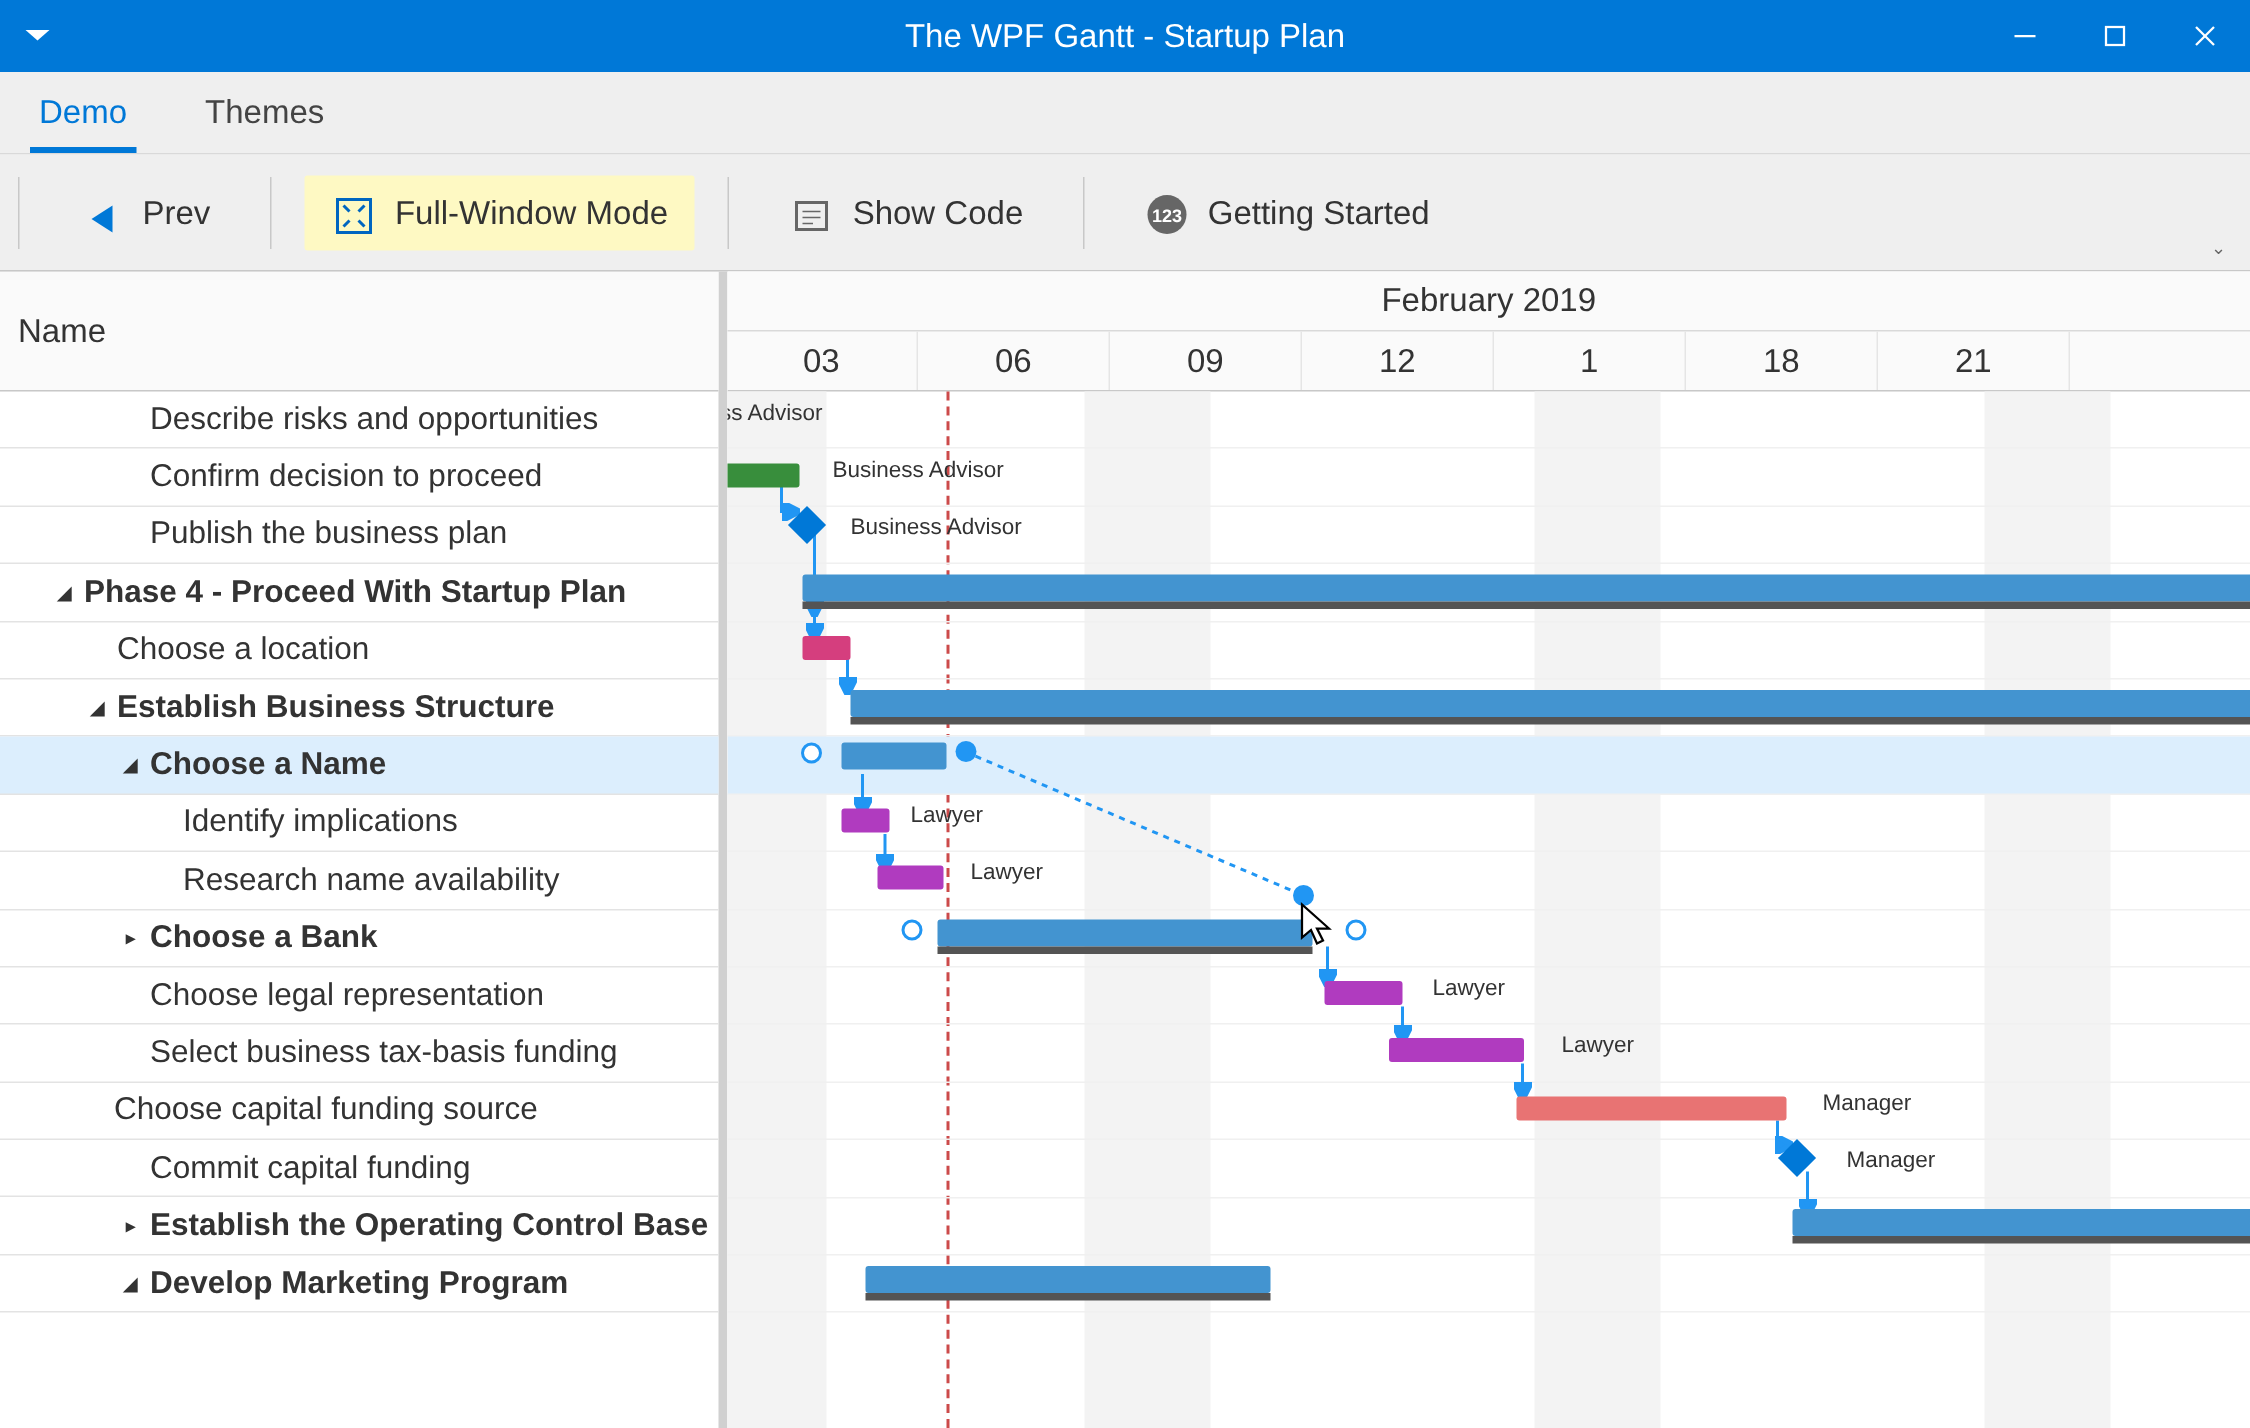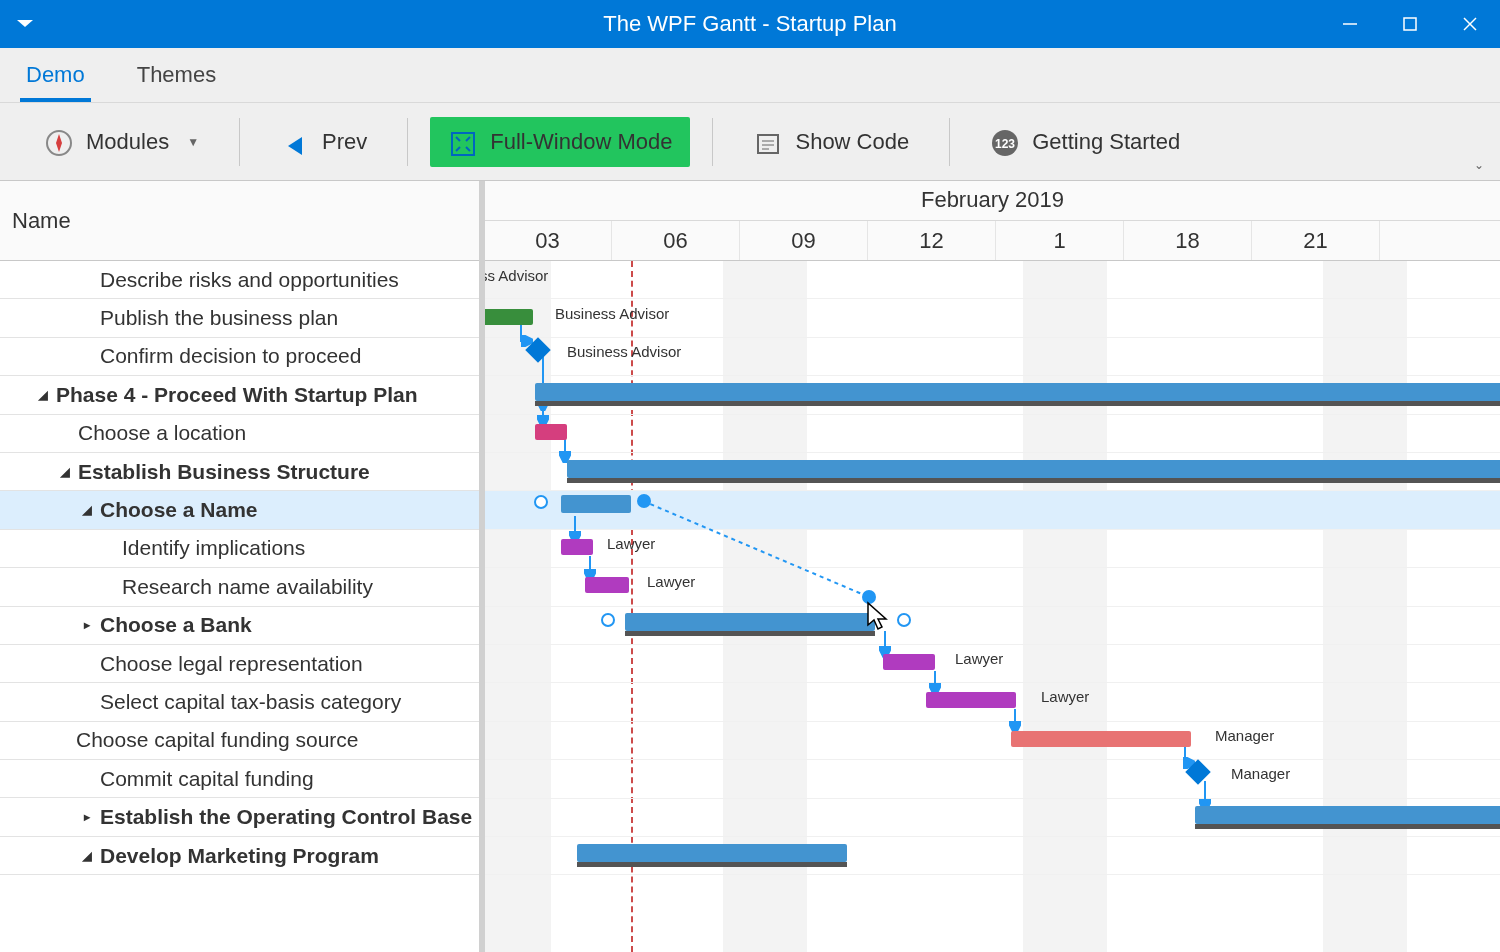--- a/index.html
+++ b/index.html
@@ -16,21 +16,21 @@
   
   .tabs { height: 55px; background: #efefef; border-bottom: 1px solid #d9d9d9; display: flex; align-items: flex-end; padding-left: 20px; gap: 40px; }
   .tab { font-size: 22px; color: #444; padding: 12px 6px 10px; border-bottom: 4px solid transparent; }
   .tab.active { color: #0078D7; border-bottom-color: #0078D7; font-weight: 500; }
 
   
   .toolbar { height: 78px; background: #efefef; border-bottom: 1px solid #c8c8c8; display: flex; align-items: center; padding: 0 8px; position: relative; }
   .tool-group { display: flex; align-items: center; padding: 0 18px; height: 100%; }
   .tool-sep { border-left: 1px solid #c8c8c8; height: 48px; margin: 0 4px; }
   .tool-btn { display: flex; align-items: center; gap: 12px; padding: 10px 18px; font-size: 22px; color: #333; border-radius: 2px; }
-  .tool-btn.pressed { background: #22c55e; }
+  .tool-btn.pressed { background: #fef9c3; }
   .tool-icon { width: 30px; height: 30px; flex-shrink: 0; display: flex; align-items: flex-end; justify-content: center; }
   .tool-caret { font-size: 12px; color: #666; margin-left: 6px; }
   .overflow-caret { position: absolute; right: 16px; bottom: 8px; font-size: 12px; color: #666; }
 
   
   .main { display: flex; height: calc(100% - 181px); }
   .left-pane { width: 485px; border-right: 6px solid #d0d0d0; background: white; display: flex; flex-direction: column; }
   .col-header { height: 80px; border-bottom: 1px solid #c8c8c8; display: flex; align-items: center; padding-left: 12px; font-size: 22px; background: #fafafa; }
   .row { height: 38.4px; border-bottom: 1px solid #e3e3e3; display: flex; align-items: center; font-size: 21px; color: #333; }
   .row.bold { font-weight: 600; }
@@ -95,32 +95,20 @@
       </div>
   </div>
 </div>
 
 <div class="tabs">
   <div class="tab active">Demo</div>
   <div class="tab">Themes</div>
 </div>
 
 <div class="toolbar">
-  <div class="tool-group">
-    <div class="tool-btn">
-      <span class="tool-icon">
-        <svg width="28" height="28" viewBox="0 0 28 28">
-            <circle cx="14" cy="14" r="12" fill="none" stroke="#888" stroke-width="2"></circle>
-            <polygon points="14,5 17,14 14,23 11,14" fill="#D63F3F"></polygon>
-          </svg>
-      </span>
-      <span>Modules</span>
-      <span class="tool-caret">▼</span>
-    </div>
-  </div>
   <div class="tool-sep"></div>
   <div class="tool-group">
     <div class="tool-btn">
       <span class="tool-icon">
         <svg width="22" height="22" viewBox="0 0 22 22">
             <polygon points="18,2 18,20 4,11" fill="#0078D7"></polygon>
           </svg>
       </span>
       <span>Prev</span>
     </div>
@@ -168,24 +156,24 @@
 
 <div class="main">
 
   <div class="left-pane">
     <div class="col-header">Name</div>
     <div id="task-rows">
         <div class="row" style="padding-left: 100px;">
           <span>Describe risks and opportunities</span>
         </div>
         <div class="row" style="padding-left: 100px;">
+          <span>Confirm decision to proceed</span>
+        </div>
+        <div class="row" style="padding-left: 100px;">
           <span>Publish the business plan</span>
-        </div>
-        <div class="row" style="padding-left: 100px;">
-          <span>Confirm decision to proceed</span>
         </div>
         <div class="row bold" style="padding-left: 36px;">
           <span class="expander">◢</span>
           <span>Phase 4 - Proceed With Startup Plan</span>
         </div>
         <div class="row" style="padding-left: 78px;">
           <span>Choose a location</span>
         </div>
         <div class="row bold" style="padding-left: 58px;">
           <span class="expander">◢</span>
@@ -202,21 +190,21 @@
           <span>Research name availability</span>
         </div>
         <div class="row bold" style="padding-left: 80px;">
           <span class="expander">▸</span>
           <span>Choose a Bank</span>
         </div>
         <div class="row" style="padding-left: 100px;">
           <span>Choose legal representation</span>
         </div>
         <div class="row" style="padding-left: 100px;">
-          <span>Select capital tax-basis category</span>
+          <span>Select business tax-basis funding</span>
         </div>
         <div class="row" style="padding-left: 76px;">
           <span>Choose capital funding source</span>
         </div>
         <div class="row" style="padding-left: 100px;">
           <span>Commit capital funding</span>
         </div>
         <div class="row bold" style="padding-left: 80px;">
           <span class="expander">▸</span>
           <span>Establish the Operating Control Base</span>

